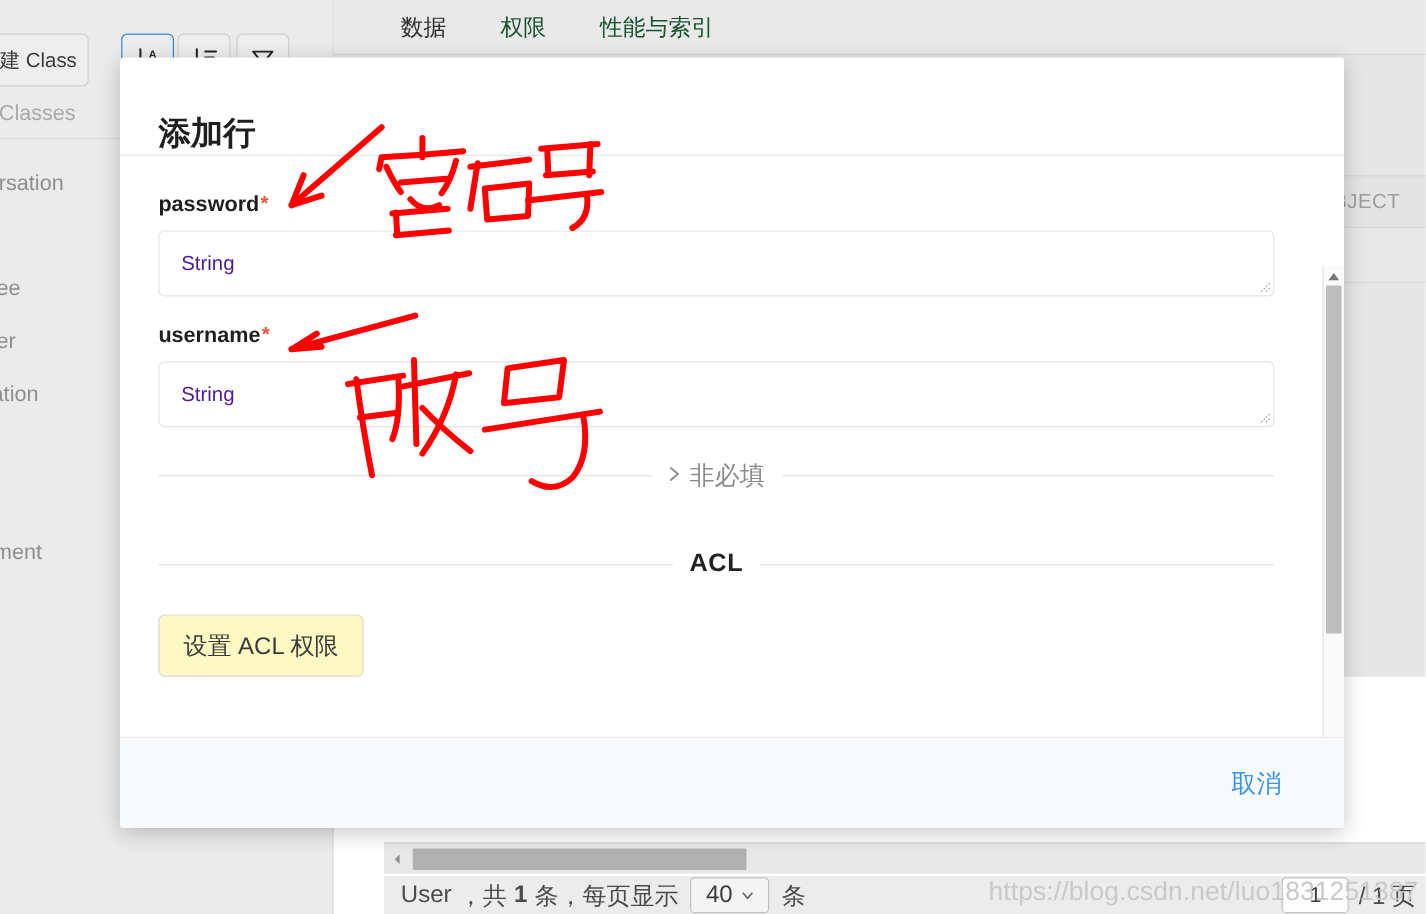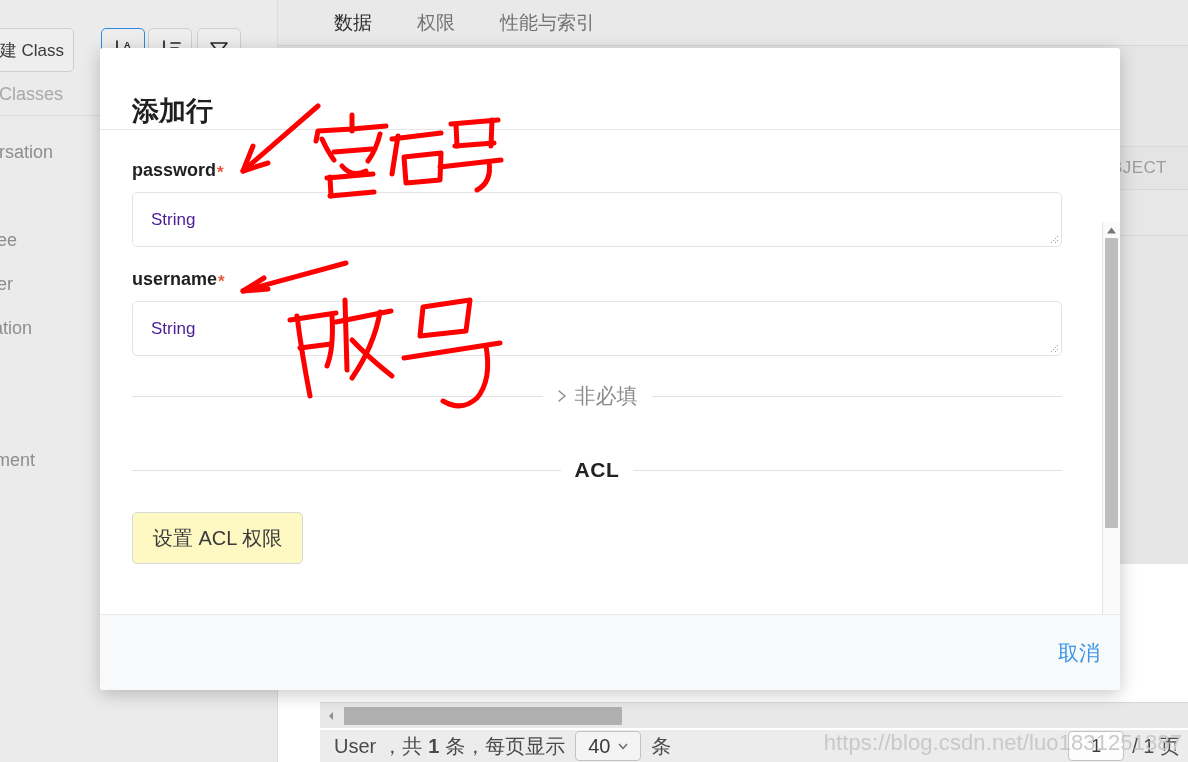--- a/index.html
+++ b/index.html
@@ -47,21 +47,21 @@
     font-size: 18px; color: #8e8e8e; white-space: nowrap; overflow: hidden;
   }
   .sb-item .sb-label { margin-left: -30px; }
 
   .bg-main { position: absolute; left: 278px; top: 0; right: 0; bottom: 0; background: #e6e6e6; }
   .bg-tabs {
     position: absolute; left: 278px; top: 0; right: 0; height: 46px;
     background: #e9e9e9; border-bottom: 1px solid #d6d6d6;
     display: flex; align-items: center; gap: 45px; padding-left: 56px;
   }
-  .bg-tab { font-size: 19px; color: #737373; white-space: nowrap; }
+  .bg-tab { font-size: 19px; color: #14532d; white-space: nowrap; }
   .bg-tab.active { color: #2d2d2d; }
 
   .bg-table-header {
     position: absolute; left: 1113px; top: 146px; right: 0; height: 44px;
     border-top: 1px solid #d8d8d8; border-bottom: 1px solid #d8d8d8;
     background: #e4e4e4; display: flex; align-items: center;
     font-size: 17px; color: #9d9d9d; letter-spacing: .4px;
   }
   .bg-table-header span { margin-left: -2px; }
   .bg-table-row {
@@ -117,21 +117,21 @@
   }
   .modal-title { font-size: 27px; font-weight: 700; color: #1f1f1f; }
   .modal-body {
     flex: 1 1 auto; position: relative; overflow: hidden; padding: 0 32px;
   }
   .modal-scrollarea { padding-top: 30px; }
 
   .field { margin-bottom: 22px; }
   .field-label {
     font-size: 18px; font-weight: 700; color: #1f1f1f;
-    display: flex; align-items: flex-end; gap: 1px; margin-bottom: 11px;
+    display: flex; align-items: flex-start; gap: 1px; margin-bottom: 11px;
   }
   .req-star { color: #e8553c; font-size: 17px; line-height: 1; margin-top: 1px; }
   .field-input {
     position: relative; width: 930px; height: 55px;
     border: 1px solid #e4e4e4; border-radius: 5px; background: #fff;
     display: flex; align-items: center; padding: 0 18px;
     font-size: 17px; color: #4c1d95;
   }
   .resize-grip {
     position: absolute; right: 2px; bottom: 2px; width: 14px; height: 14px;
@@ -168,21 +168,21 @@
   .vs-track { flex: 1; width: 18px; position: relative; }
   .vs-thumb {
     position: absolute; top: 0; left: 2px; width: 13px; height: 290px;
     background: #bdbdbd; border-radius: 1px;
   }
 
   .modal-footer {
     flex: 0 0 auto; height: 76px; background: #f8f9fa;
     border-top: 1px solid #eaeaea;
     display: flex; align-items: center; justify-content: flex-end;
-    gap: 26px; padding-right: 16px;
+    gap: 26px; padding-right: 48px;
   }
   .btn-cancel {
     font-size: 21px; color: #3a95e8; background: transparent;
     border: none; padding: 6px 4px;
   }
   .btn-primary {
     font-size: 21px; color: #ffffff; background: #3a9ae8;
     border: none; border-radius: 5px; width: 87px; height: 52px;
     display: flex; align-items: center; justify-content: center;
   }

